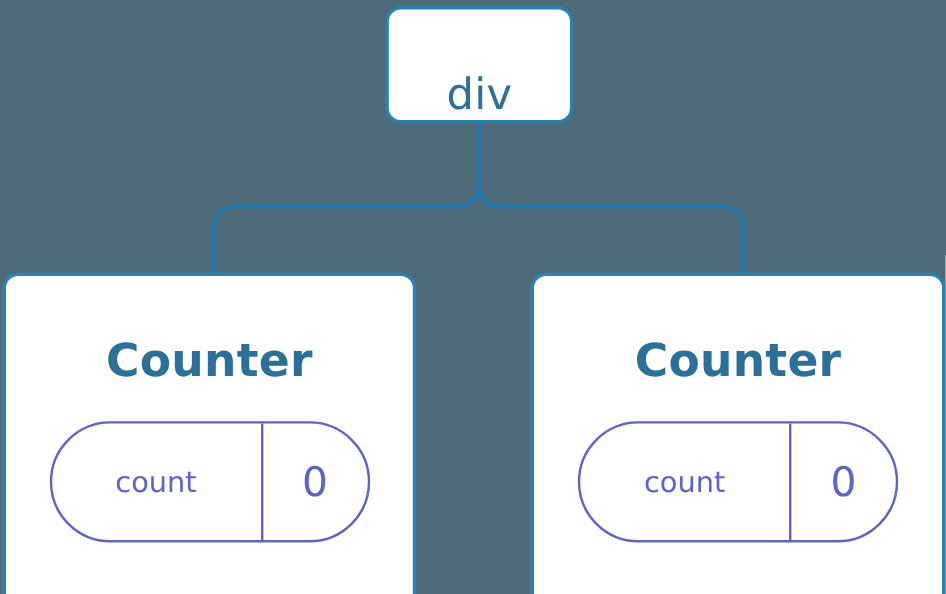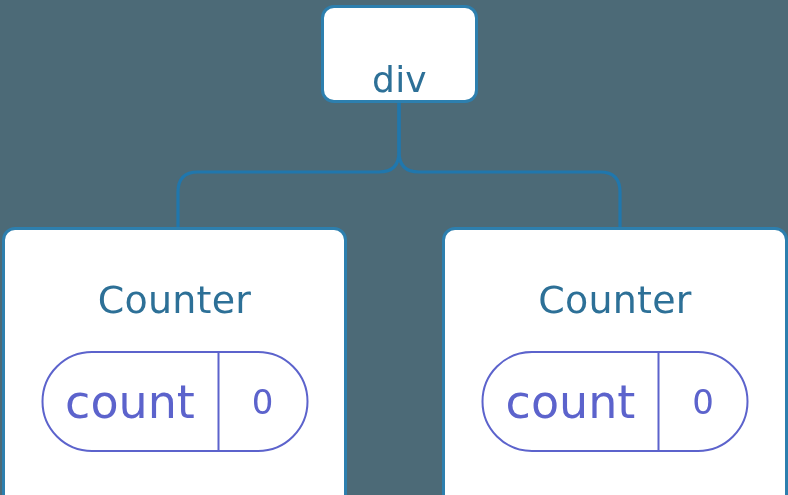--- a/index.html
+++ b/index.html
@@ -68,21 +68,21 @@
     height: 100%;
   }
   .counter-title {
     position: absolute;
     top: 48px;
     left: 0;
     right: 0;
     text-align: center;
     color: #2d7097;
     font-size: 38px;
-    font-weight: 400;
+    font-weight: 700;
     letter-spacing: 0.2px;
   }
   .state-pill {
     position: absolute;
     top: 121px;
     left: 50%;
     transform: translateX(-50%);
     width: 267px;
     height: 101px;
     border: 2px solid #5c63cc;
@@ -93,21 +93,21 @@
     align-items: stretch;
     overflow: hidden;
   }
   .pill-key {
     flex: 0 0 174px;
     display: flex;
     align-items: center;
     justify-content: center;
     border-right: 2px solid #5c63cc;
     color: #5c63cc;
-    font-size: 46px;
+    font-size: 24px;
     line-height: 1;
   }
   .pill-value {
     flex: 1 1 auto;
     display: flex;
     align-items: center;
     justify-content: center;
     color: #5c63cc;
     font-size: 34px;
     line-height: 1;

